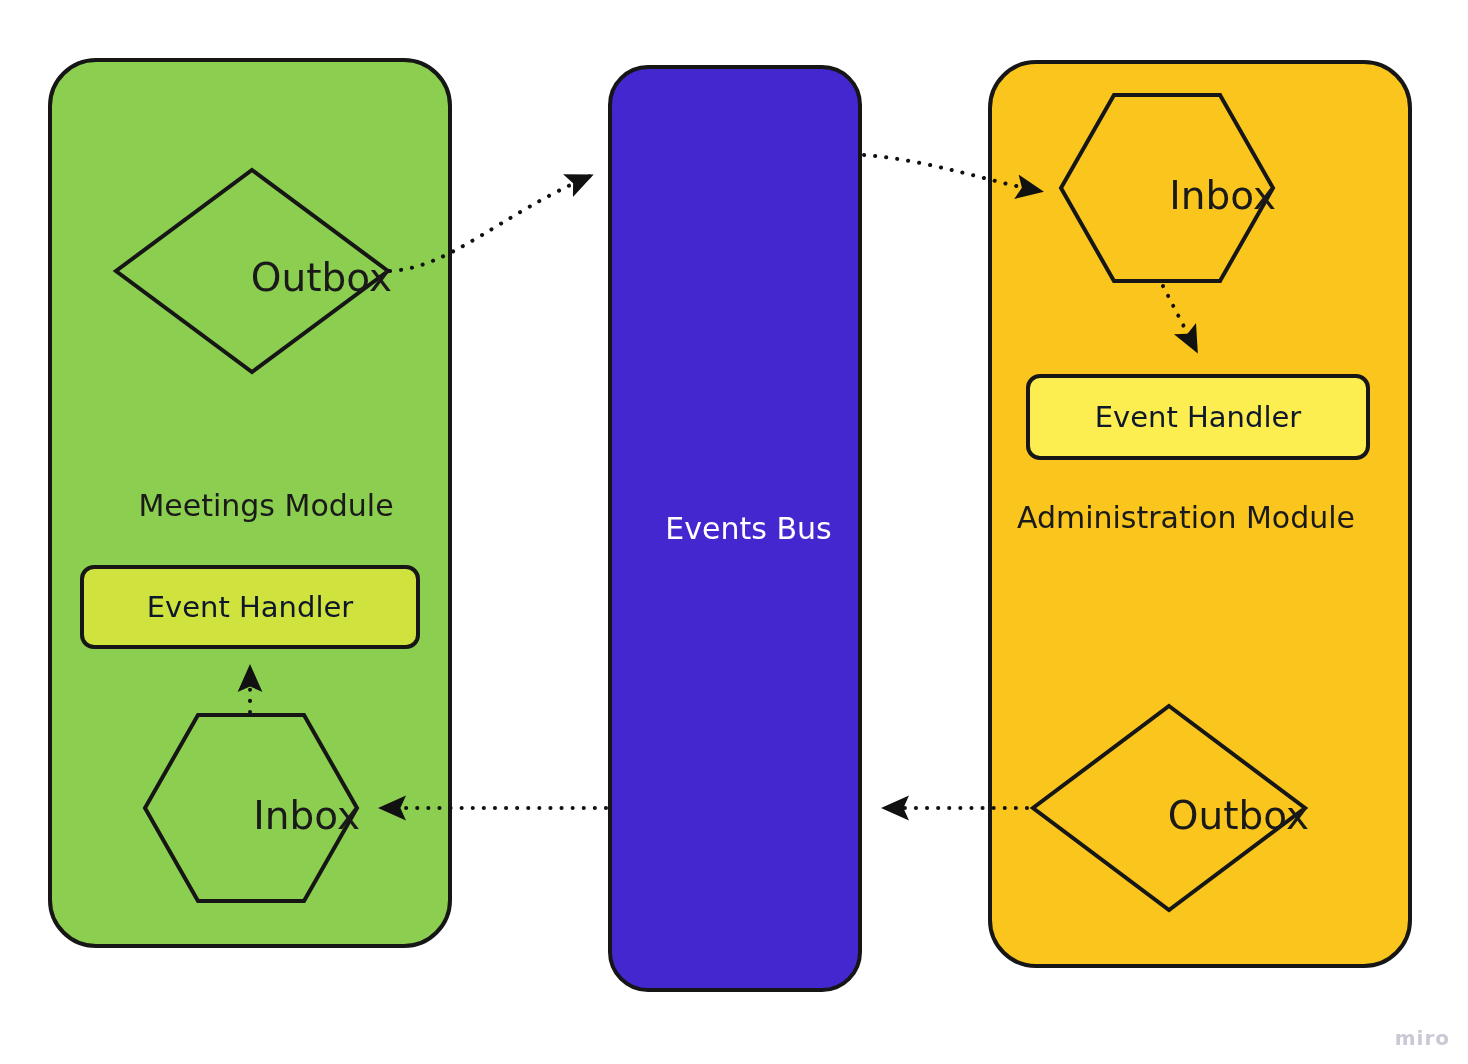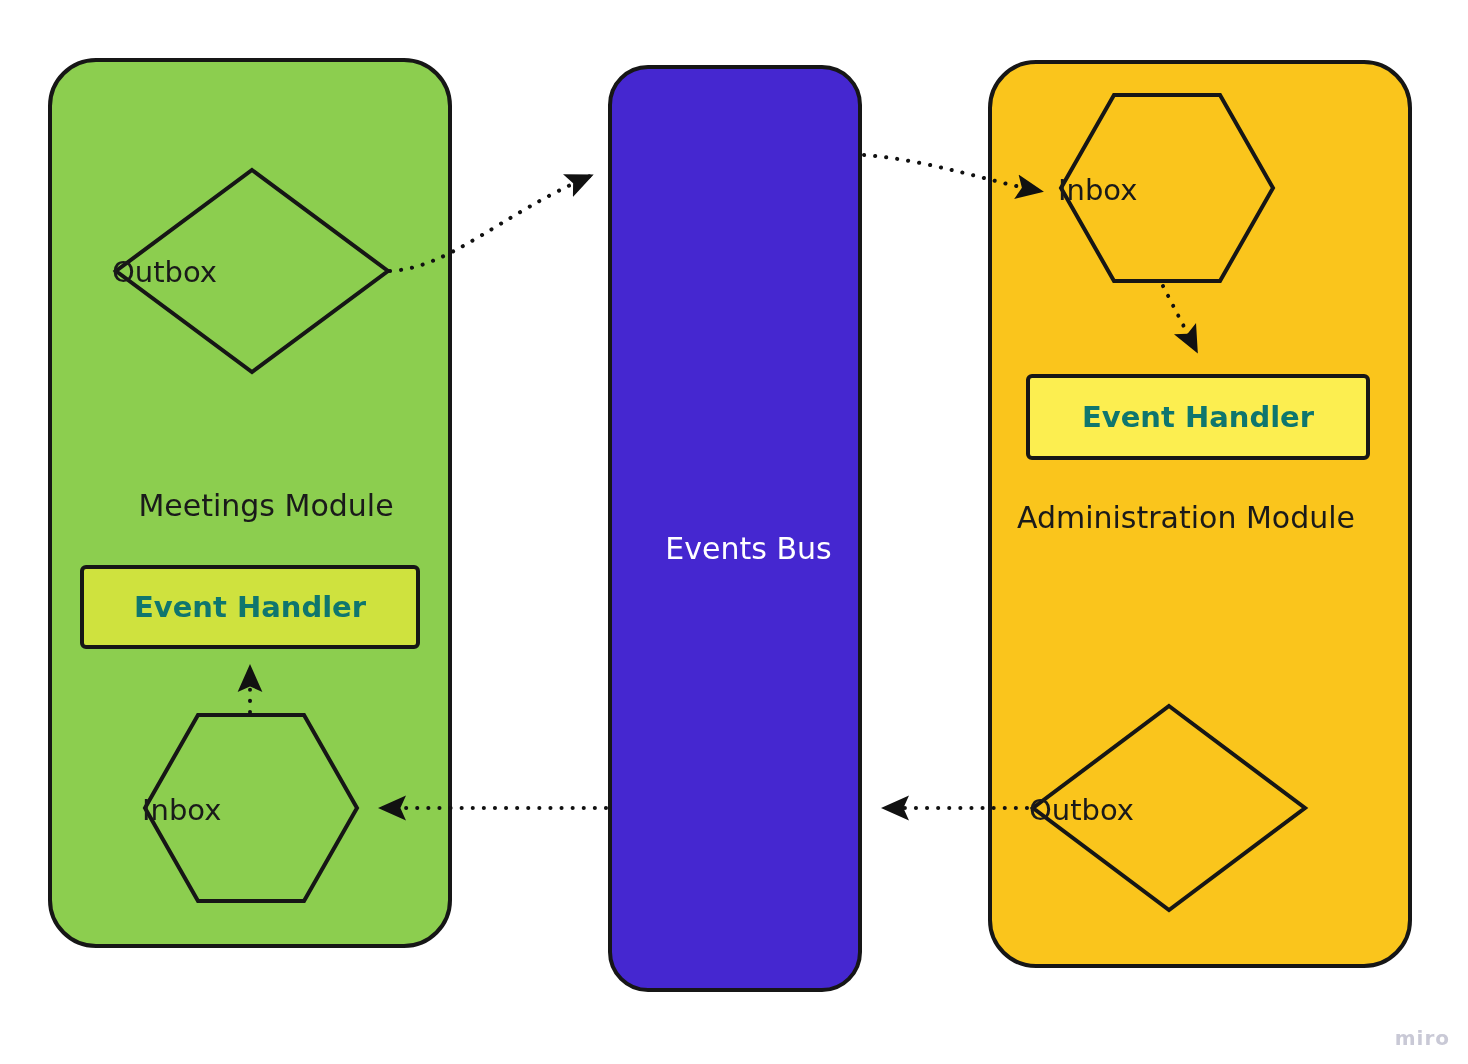--- a/index.html
+++ b/index.html
@@ -64,45 +64,43 @@
   }
   #label-bus {
     position: absolute;
     left: 608px;
     top: 511px;
     width: 281px;
     font-size: 30px;
     color: #ffffff;
     text-align: center;
     white-space: nowrap;
-    margin-top: 20px;
   }
   .shape-svg {
     position: absolute;
     overflow: visible;
   }
   .shape-text {
     position: absolute;
-    font-size: 29px;
+    font-size: 39px;
     color: #1a1a1a;
-    text-align: left;
+    text-align: right;
     white-space: nowrap;
     pointer-events: none;
   }
   .handler-box {
     position: absolute;
     border: 4px solid #161616;
-    border-radius: 6px;
+    border-radius: 14px;
     box-sizing: border-box;
     display: flex;
     align-items: center;
     justify-content: center;
     font-size: 29px;
-    color: #0f766e;
-    font-weight: bold;
+    color: #0f172a;
   }
   #handler-meetings {
     left: 80px;
     top: 565px;
     width: 340px;
     height: 84px;
     background: #CFE23E;
   }
   #handler-admin {
     left: 1026px;

